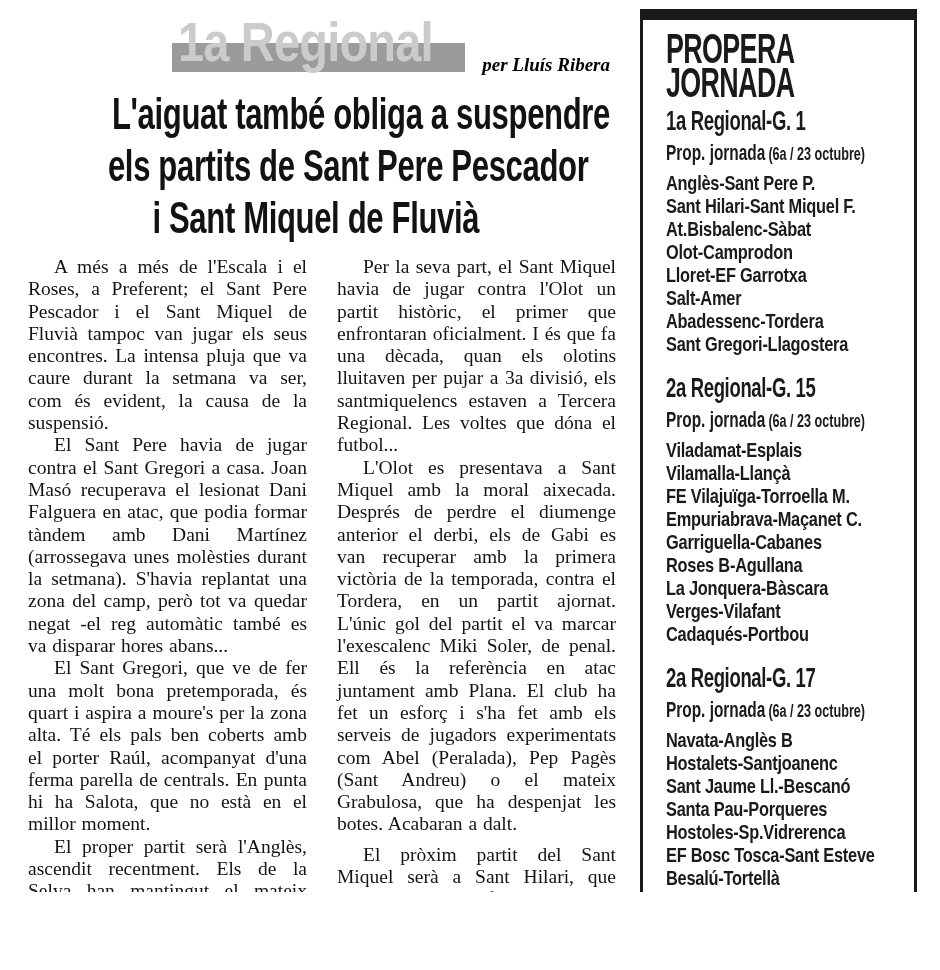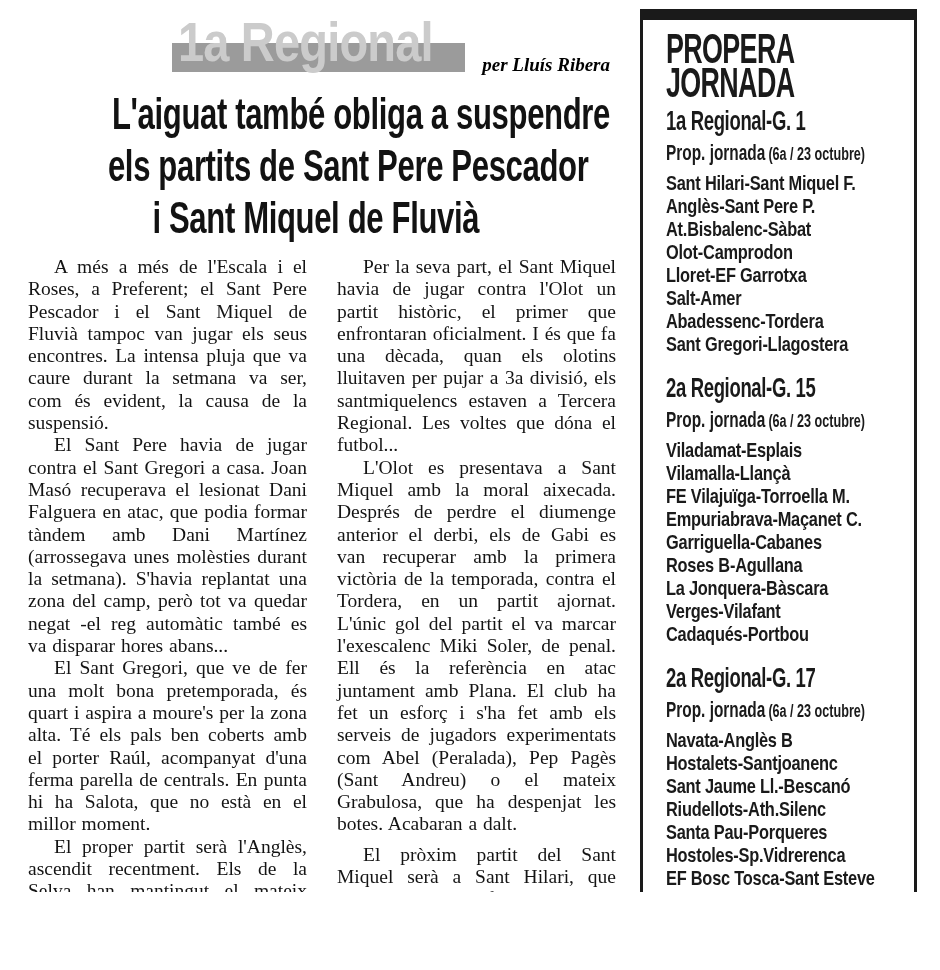--- a/index.html
+++ b/index.html
@@ -113,22 +113,22 @@
       <span class="tl"><span>JORNADA</span></span>
     </h2>
 
     <section class="sb-section">
       <h3 class="sb-heading"><span>1a Regional-G. 1</span></h3>
       <div class="sb-round">
         <span class="cx"><span class="rl">Prop. jornada</span> <span class="rn">(6a / 23 octubre)</span></span>
       </div>
       <ul class="sb-matches">
 
-      <li class="sb-match"><span>Sant Hilari-Sant Miquel F.</span></li>
-          <li class="sb-match"><span>Anglès-Sant Pere P.</span></li>
+      <li class="sb-match"><span>Anglès-Sant Pere P.</span></li>
+          <li class="sb-match"><span>Sant Hilari-Sant Miquel F.</span></li>
           <li class="sb-match"><span>At.Bisbalenc-Sàbat</span></li>
           <li class="sb-match"><span>Olot-Camprodon</span></li>
           <li class="sb-match"><span>Lloret-EF Garrotxa</span></li>
           <li class="sb-match"><span>Salt-Amer</span></li>
           <li class="sb-match"><span>Abadessenc-Tordera</span></li>
           <li class="sb-match"><span>Sant Gregori-Llagostera</span></li>
         </ul>
     </section>
 
     <section class="sb-section">
@@ -153,21 +153,20 @@
     <section class="sb-section">
       <h3 class="sb-heading"><span>2a Regional-G. 17</span></h3>
       <div class="sb-round">
         <span class="cx"><span class="rl">Prop. jornada</span> <span class="rn">(6a / 23 octubre)</span></span>
       </div>
       <ul class="sb-matches">
 
       <li class="sb-match"><span>Navata-Anglès B</span></li>
           <li class="sb-match"><span>Hostalets-Santjoanenc</span></li>
           <li class="sb-match"><span>Sant Jaume Ll.-Bescanó</span></li>
-          <li class="sb-match"><span>Riudellots-Ath.Silenc</span></li>
           <li class="sb-match"><span>Santa Pau-Porqueres</span></li>
           <li class="sb-match"><span>Hostoles-Sp.Vidrerenca</span></li>
           <li class="sb-match"><span>EF Bosc Tosca-Sant Esteve</span></li>
           <li class="sb-match"><span>Besalú-Tortellà</span></li>
           <li class="sb-match"><span>Cornellà-Acadèmia Redh</span></li>
         </ul>
     </section>
 
   </aside>
 

